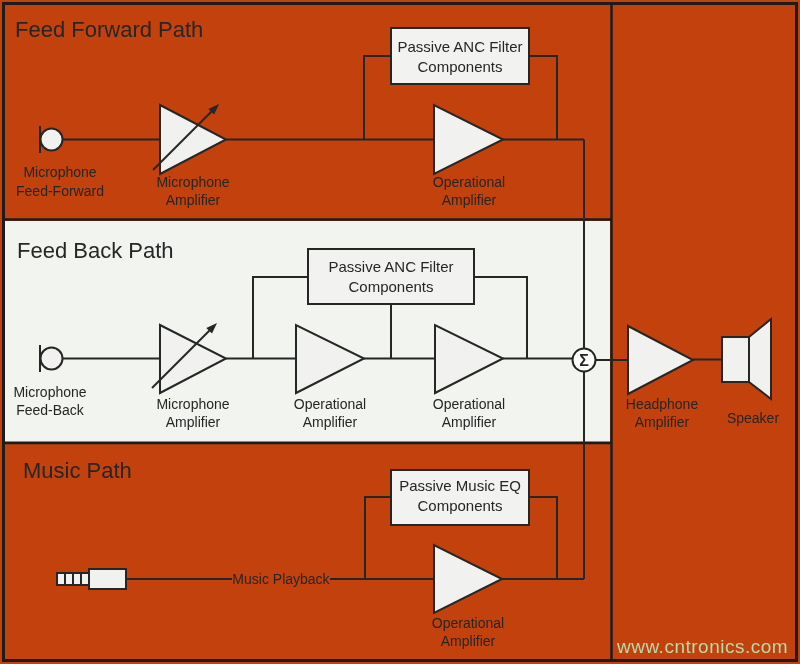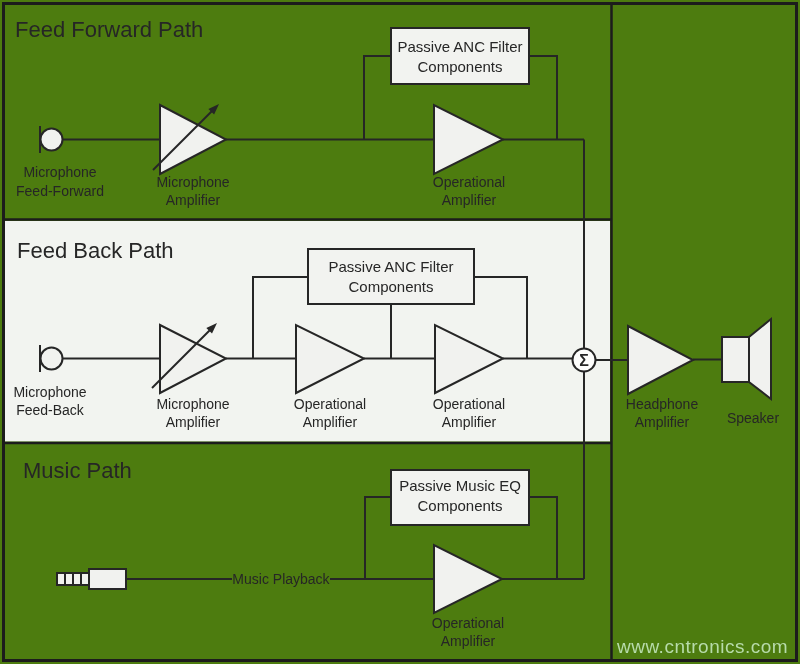--- a/index.html
+++ b/index.html
@@ -1,19 +1,19 @@
 <!DOCTYPE html>
 <html><head>
 <meta charset="utf-8">
 <style>
   html,body{margin:0;padding:0;background:#ffffff;}
   .stage{
     position:relative;
     width:800px;height:664px;
-    background:#4d7c0f;
+    background:#c2410c;
     font-family:"Liberation Sans", sans-serif;
     overflow:hidden;
   }
   svg{display:block;}
   .wire{stroke:#262626;stroke-width:2;fill:none;}
   .frame{stroke:#1c1c1c;stroke-width:3;fill:none;}
   .divider{stroke:#1c1c1c;stroke-width:2.5;fill:none;}
   .shape{stroke:#262626;stroke-width:2;fill:#f1f2ef;}
   .compbox{stroke:#262626;stroke-width:2;fill:#f2f3f0;}
   .node{stroke:#262626;stroke-width:2;fill:#fdfdfc;}

